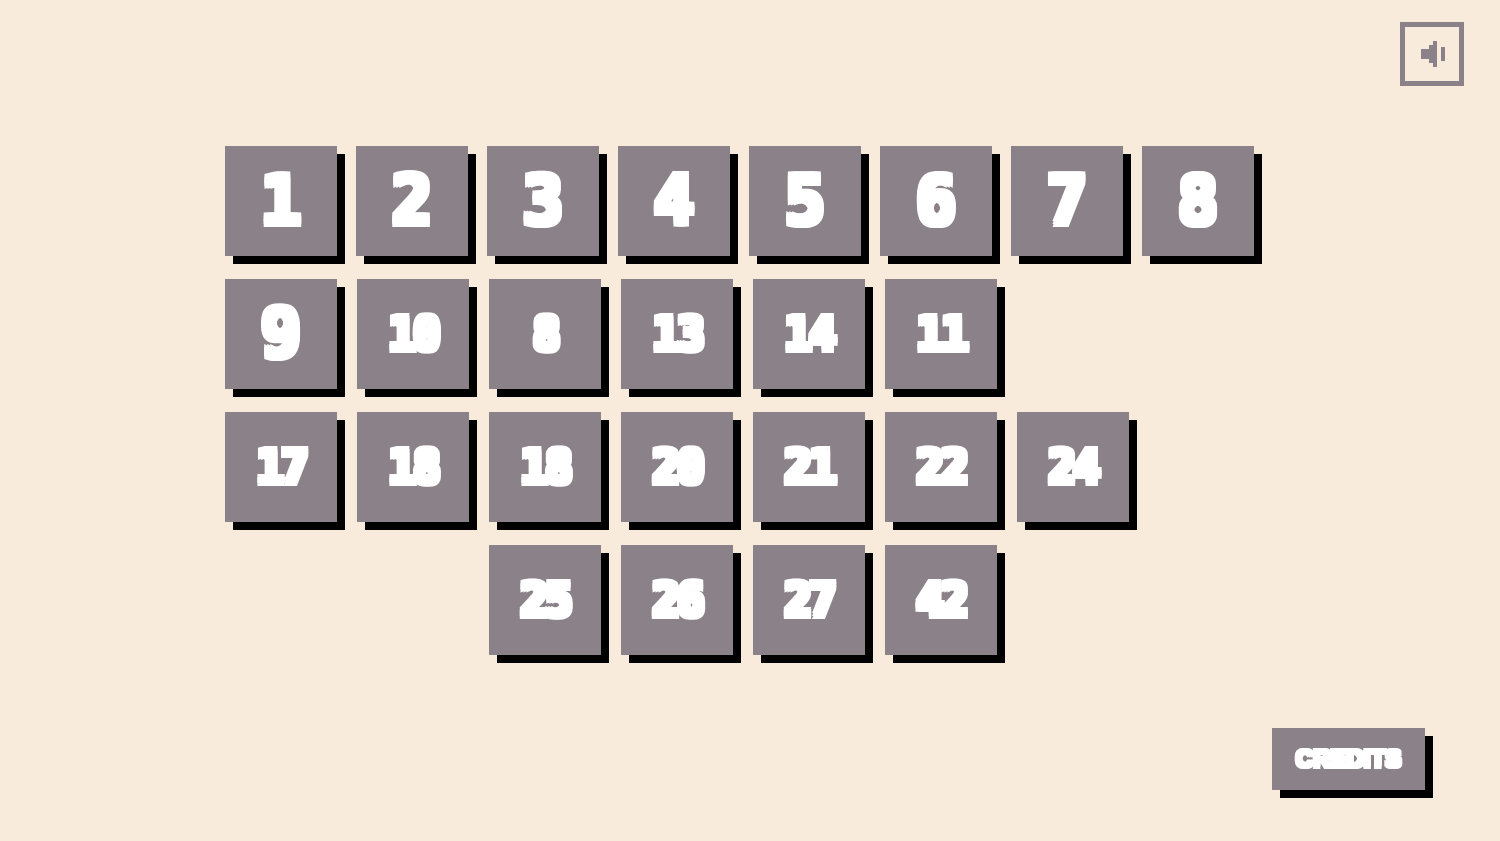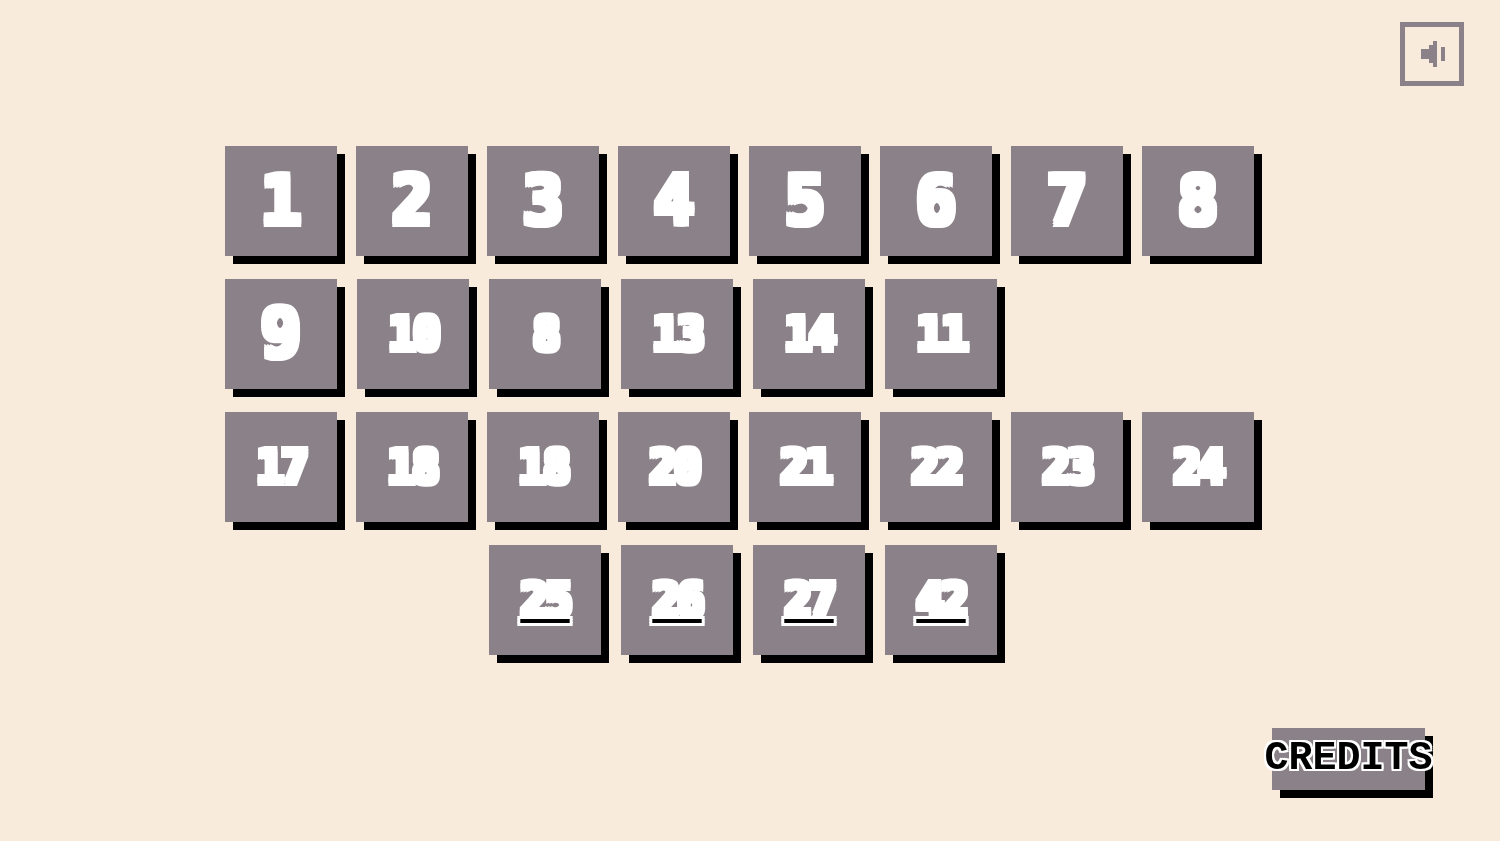--- a/index.html
+++ b/index.html
@@ -43,21 +43,20 @@
     left: 225px;
     top: 146px;
     width: 1048px;
   }
   .level-row {
     display: flex;
     height: 133px;
   }
   .level-row.row-offset {
     padding-left: 264px;
-    text-decoration: underline;
   }
   .level-cell {
     width: 132px;
     height: 133px;
     box-sizing: border-box;
     display: flex;
     align-items: flex-start;
     justify-content: flex-start;
   }
 
@@ -108,24 +107,24 @@
     padding: 0;
     border: 0;
     background: #8a8288;
     box-shadow: 8px 8px 0 0 #000000;
     cursor: pointer;
     display: flex;
     align-items: center;
     justify-content: center;
   }
   #credits-button .credits-label {
-    color: #000000;
-    font-family: Liberation Mono, monospace;
+    color: #ffffff;
+    font-family: Liberation Sans, sans-serif;
     font-weight: bold;
-    font-size: 40px;
+    font-size: 24px;
     letter-spacing: 0px;
     line-height: 1;
     text-shadow:
        2px 0 0 #ffffff, -2px 0 0 #ffffff,
        0 2px 0 #ffffff, 0 -2px 0 #ffffff,
        2px 2px 0 #ffffff, -2px -2px 0 #ffffff,
        2px -2px 0 #ffffff, -2px 2px 0 #ffffff;
   }
 </style>
 </head>
@@ -244,25 +243,20 @@
           <span class="tile-label">21</span>
         </button>
       </div>
       <div class="level-cell">
         <button class="level-tile digits-2">
           <span class="tile-label">22</span>
         </button>
       </div>
       <div class="level-cell">
         <button class="level-tile digits-2">
-          <span class="tile-label">23</span>
-        </button>
-      </div>
-      <div class="level-cell">
-        <button class="level-tile digits-2">
           <span class="tile-label">24</span>
         </button>
       </div>
     </div>
     <div class="level-row row-offset">
       <div class="level-cell">
         <button class="level-tile digits-2">
           <span class="tile-label">25</span>
         </button>
       </div>

